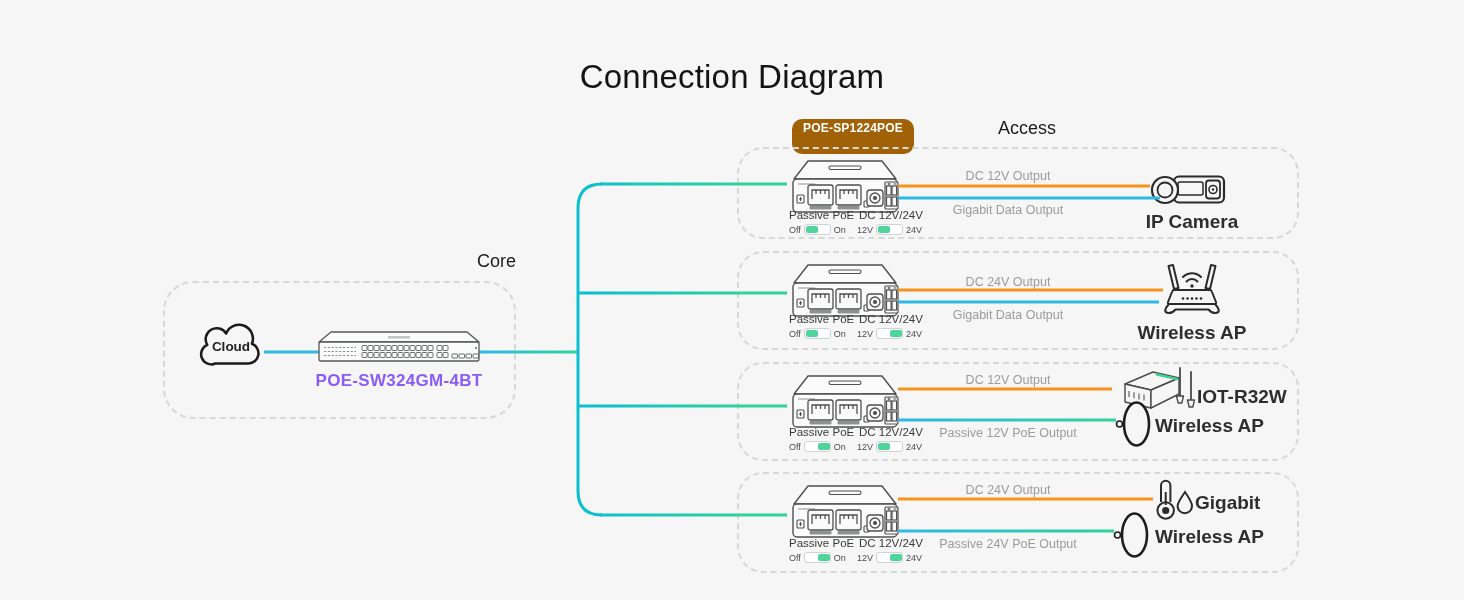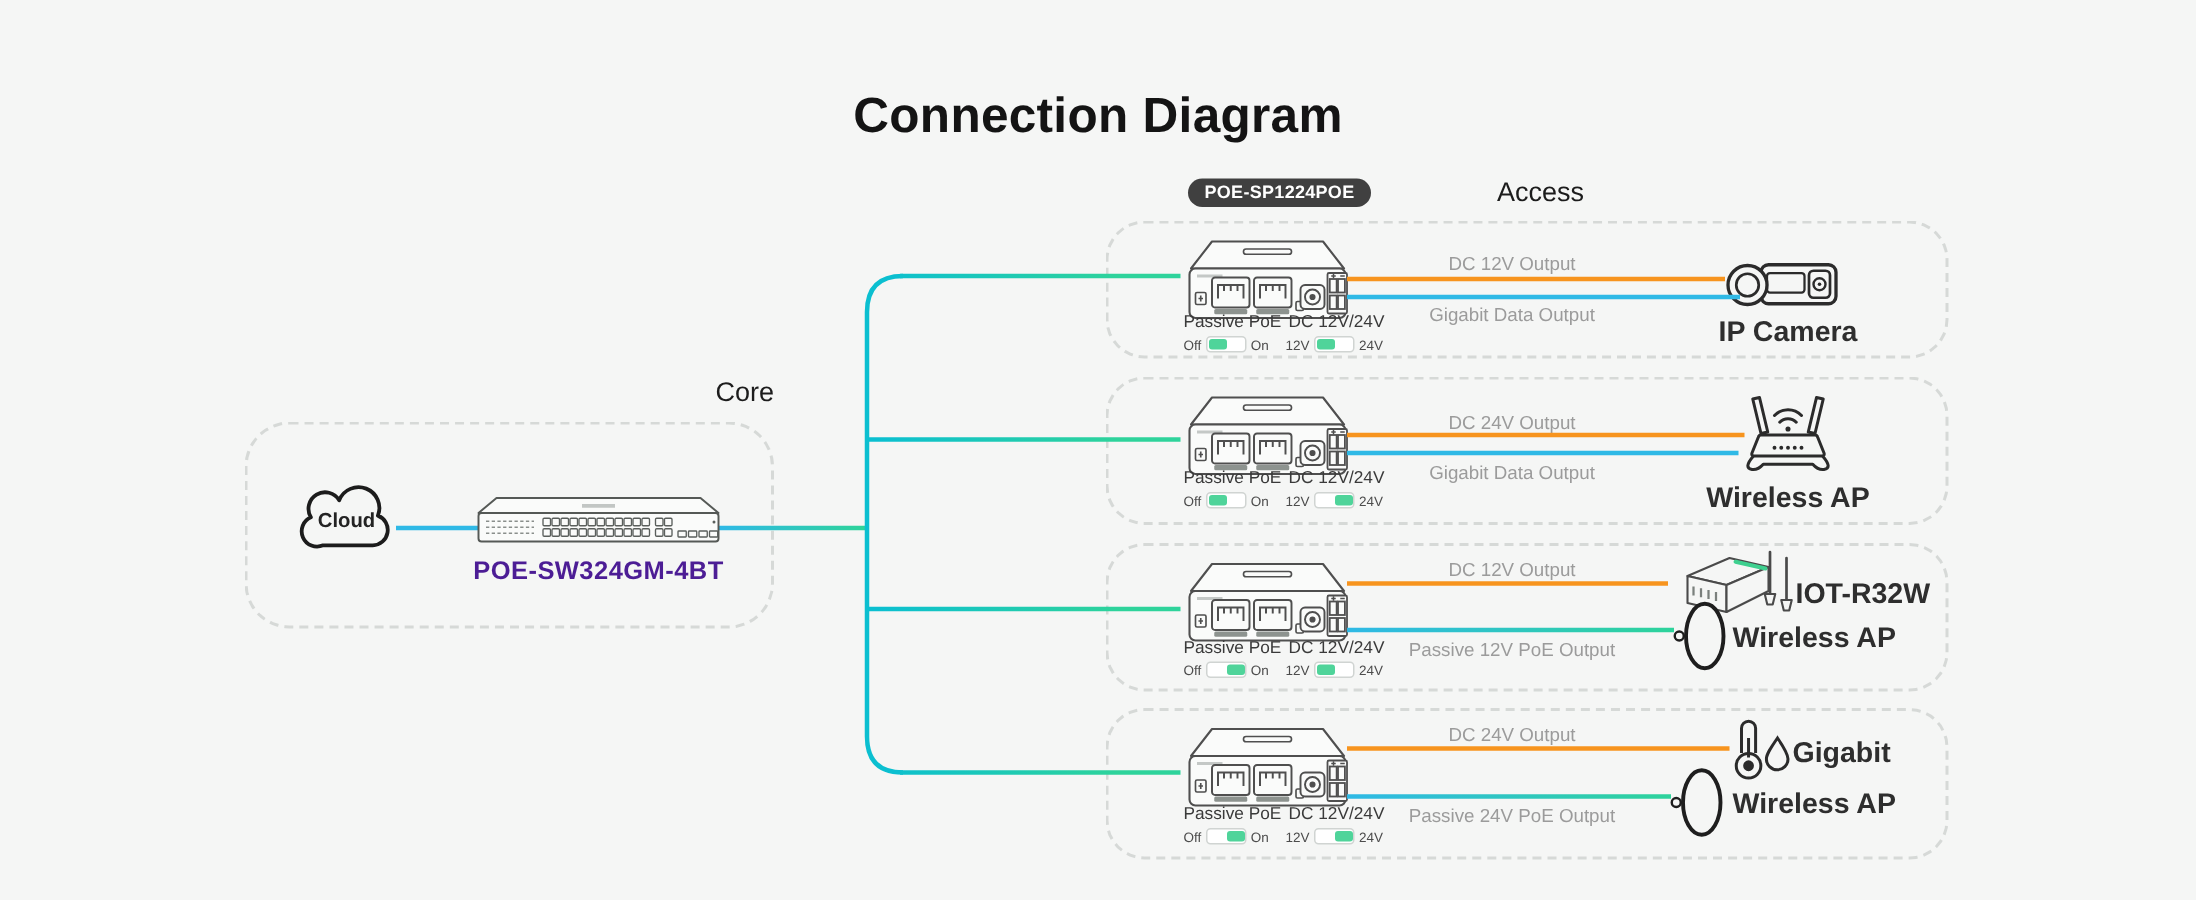--- a/index.html
+++ b/index.html
@@ -6,42 +6,42 @@
   body{
     width:1464px;height:600px;position:relative;overflow:hidden;
     background:#f5f6f5;
     font-family:"Liberation Sans",sans-serif;
     color:#1f1f1f;
   }
   .abs{position:absolute;}
   
   .page-title{
     left:0;right:0;top:58px;text-align:center;
-    font-size:33px;font-weight:bold;letter-spacing:.2px;color:#141414;
+    font-size:33px;font-weight:normal;letter-spacing:.2px;color:#141414;
   }
   .section-heading{font-size:18px;font-weight:normal;color:#1c1c1c;}
   .core-heading{left:163px;width:353px;top:251px;text-align:right;}
   .access-heading{left:998px;top:118px;}
   .model-badge{
-    left:792px;top:119px;height:19px;line-height:19px;
-    background:#404040;color:#ffffff;font-size:12px;font-weight:bold;
+    left:792px;top:119px;height:35px;line-height:19px;
+    background:#a16207;color:#ffffff;font-size:12px;font-weight:bold;
     padding:0 11px;border-radius:10px;letter-spacing:.2px;
   }
   
   .dashed-box{border:2px dashed #d6d9d7;border-radius:26px;background:transparent;}
   .core-box{left:163px;top:281px;width:349px;height:134px;border-radius:30px;}
   .panel{left:737px;width:558px;}
   .panel-1{top:147px;height:88px;}
   .panel-2{top:251px;height:95px;}
   .panel-3{top:362px;height:95px;}
   .panel-4{top:472px;height:97px;}
   .panel .abs{position:absolute;}
   
   .cloud-label{left:194px;width:74px;top:339px;text-align:center;font-size:13.5px;font-weight:bold;color:#232323;}
-  .switch-label{left:308px;width:182px;top:371px;text-align:center;font-size:17px;font-weight:bold;color:#4c1d95;letter-spacing:.3px;}
+  .switch-label{left:308px;width:182px;top:371px;text-align:center;font-size:17px;font-weight:bold;color:#8b5cf6;letter-spacing:.3px;}
   .line-label{left:149px;width:240px;text-align:center;font-size:12.5px;color:#9b9b9b;}
   .device-label{font-size:19px;font-weight:bold;color:#2e2e2e;}
   .sub-label{font-size:11.5px;color:#3a3a3a;}
   
   .switch-row{display:flex;align-items:center;gap:3px;}
   .tog-text{font-size:9px;color:#4c4c4c;}
   .pill{position:relative;width:27px;height:11px;background:#ffffff;border:1px solid #d0d4d2;border-radius:3px;box-sizing:border-box;}
   .knob{position:absolute;left:1px;top:1px;width:12px;height:7px;background:#4fd49a;border-radius:2px;transition:transform .15s;}
   .switch-row[data-state="on"] .knob,
   .switch-row[data-state="24V"] .knob{transform:translateX(12px);}

